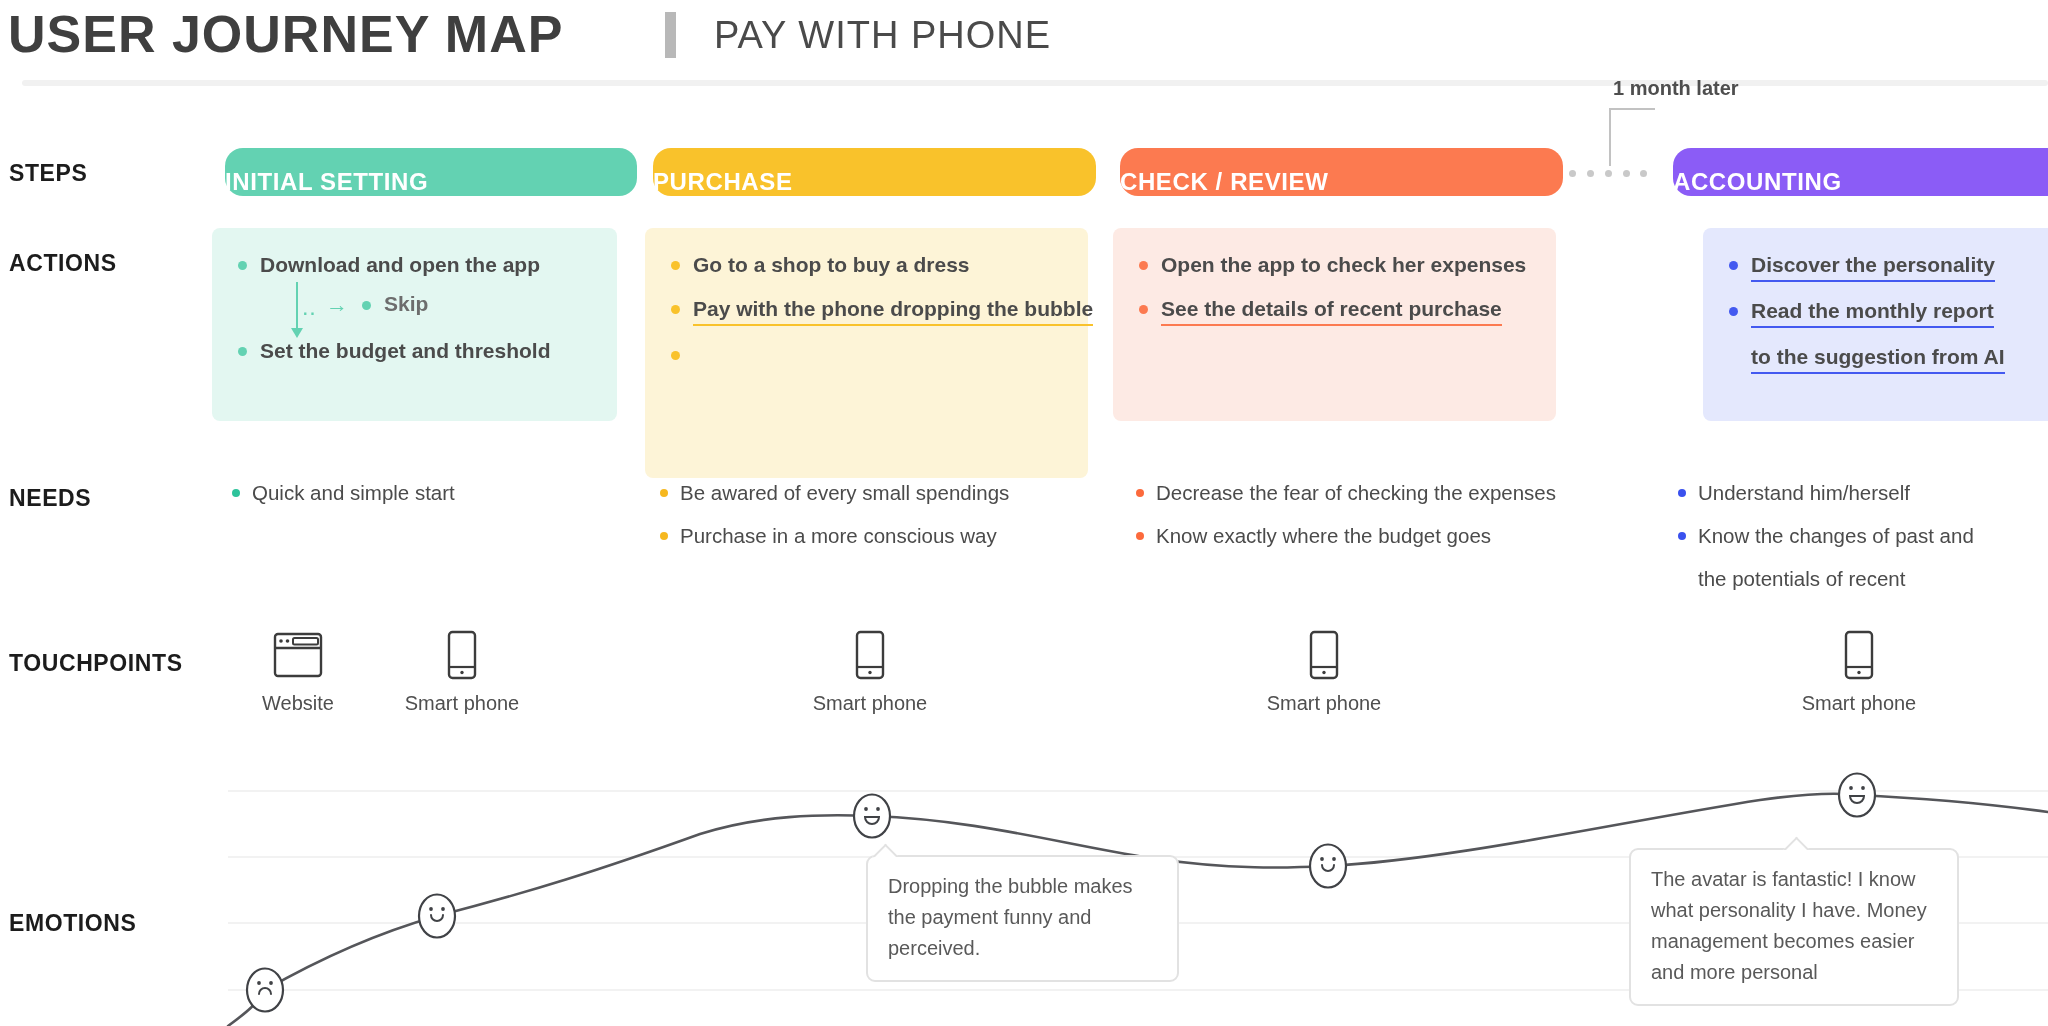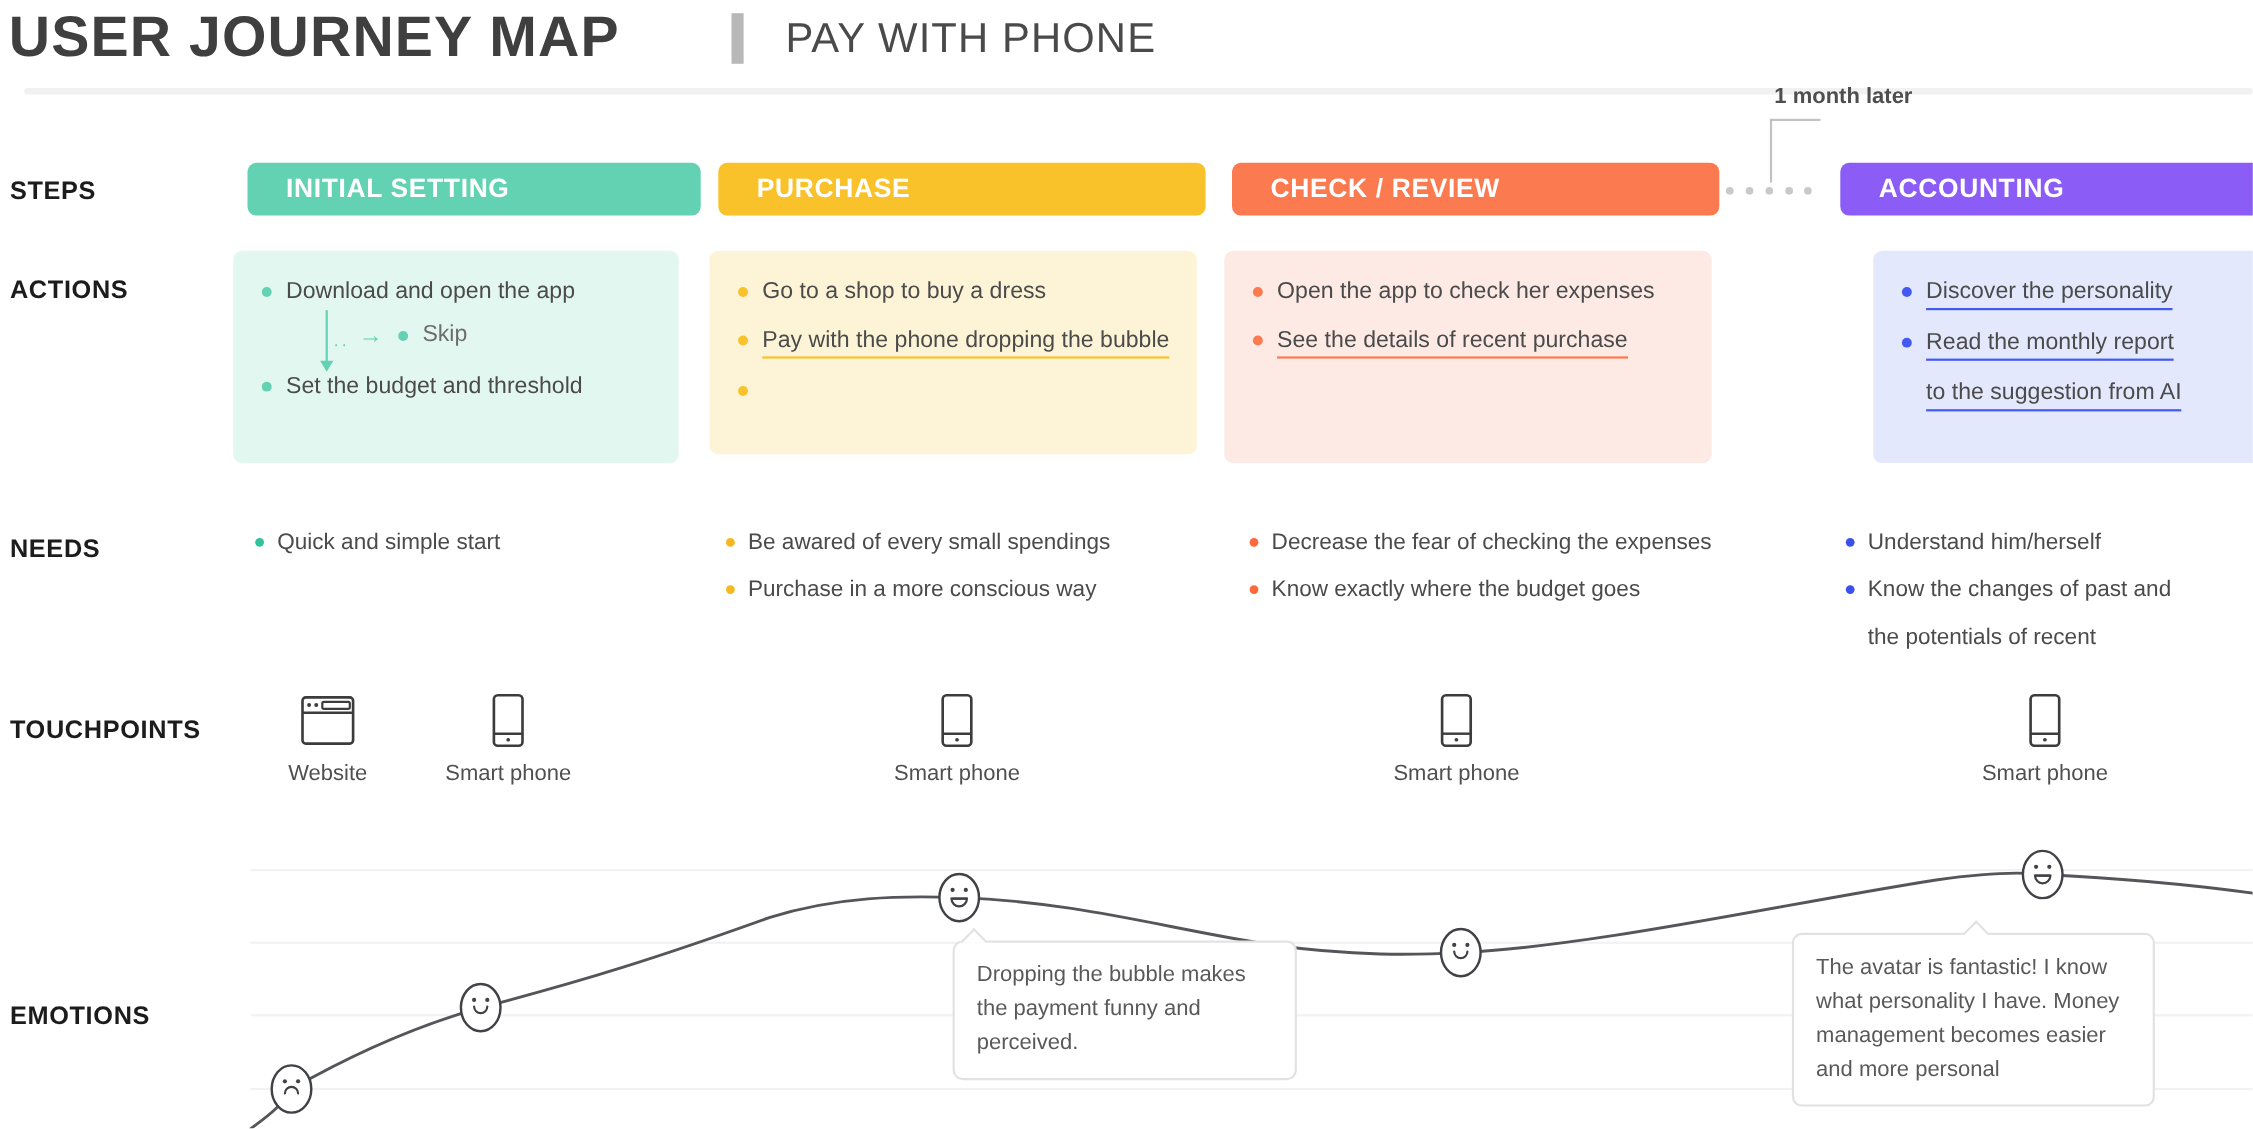--- a/index.html
+++ b/index.html
@@ -40,22 +40,21 @@
   }
   .lbl-steps       { top: 160px; }
   .lbl-actions     { top: 250px; }
   .lbl-needs       { top: 485px; }
   .lbl-touchpoints { top: 650px; }
   .lbl-emotions    { top: 910px; }
 
   
   .step-bar {
     position: absolute; top: 148px; height: 48px;
-    border-radius: 8px; display: flex; align-items: center;
-    padding-left: 35px;
+    border-radius: 18px; display: flex; align-items: flex-end;
     color: #ffffff; font-size: 24px; font-weight: 700; letter-spacing: 0.6px;
     white-space: nowrap;
   }
 
   
   .connector { position: absolute; top: 160px; left: 1569px; width: 78px; height: 26px; }
   .connector .dot {
     position: absolute; top: 10px; width: 7px; height: 7px;
     border-radius: 50%; background: #c9c9c9;
   }
@@ -64,21 +63,21 @@
   .bracket .bv { position: absolute; left: 0; top: 0; width: 2px; height: 58px; background: #c2c2c2; }
   .month-label {
     position: absolute; left: 1613px; top: 100px;
     transform: translateY(-100%);
     font-size: 20px; font-weight: 700; color: #4e4e4e; white-space: nowrap;
   }
 
   
   .action-panel {
     position: absolute; top: 228px;
-    border-radius: 8px; padding: 22px 26px 0 26px;
+    border-radius: 8px; padding: 22px 26px 0 26px; font-weight: bold;
   }
   .bullet-row {
     display: flex; align-items: flex-start;
     margin-bottom: 14px;
   }
   .bullet-dot {
     flex: none; width: 9px; height: 9px; border-radius: 50%;
     margin-top: 11px; margin-right: 13px;
   }
   .bullet-txt {
@@ -192,21 +191,21 @@
         </div>
         <div class="skip-branch">
           <div class="skip-vline"></div>
           <div class="skip-arrowhead"></div>
           <div class="skip-dots">··</div>
           <div class="skip-arrow">→</div>
           <div class="skip-bdot"></div>
           <div class="skip-label">Skip</div>
         </div>
       </div>
-      <div class="action-panel" style="left: 645px; width: 443px; height: 185px; background: rgb(253, 244, 215);">
+      <div class="action-panel" style="left: 645px; width: 443px; height: 250px; background: rgb(253, 244, 215);">
         <div class="bullet-row">
           <span class="bullet-dot" style="background: rgb(249, 194, 43);"></span>
           <span class="bullet-txt"><span style="color: rgb(75, 75, 75);">Go to a shop to buy a dress</span></span>
         </div>
         <div class="bullet-row">
           <span class="bullet-dot" style="background: rgb(249, 194, 43);"></span>
           <span class="bullet-txt ul" style="color: rgb(249, 194, 43); border-bottom-color: rgb(249, 194, 43);"><span style="color: rgb(75, 75, 75);">Pay with the phone dropping the bubble</span></span>
         </div>
         <div class="bullet-row">
           <span class="bullet-dot" style="background: rgb(249, 194, 43);"></span>

